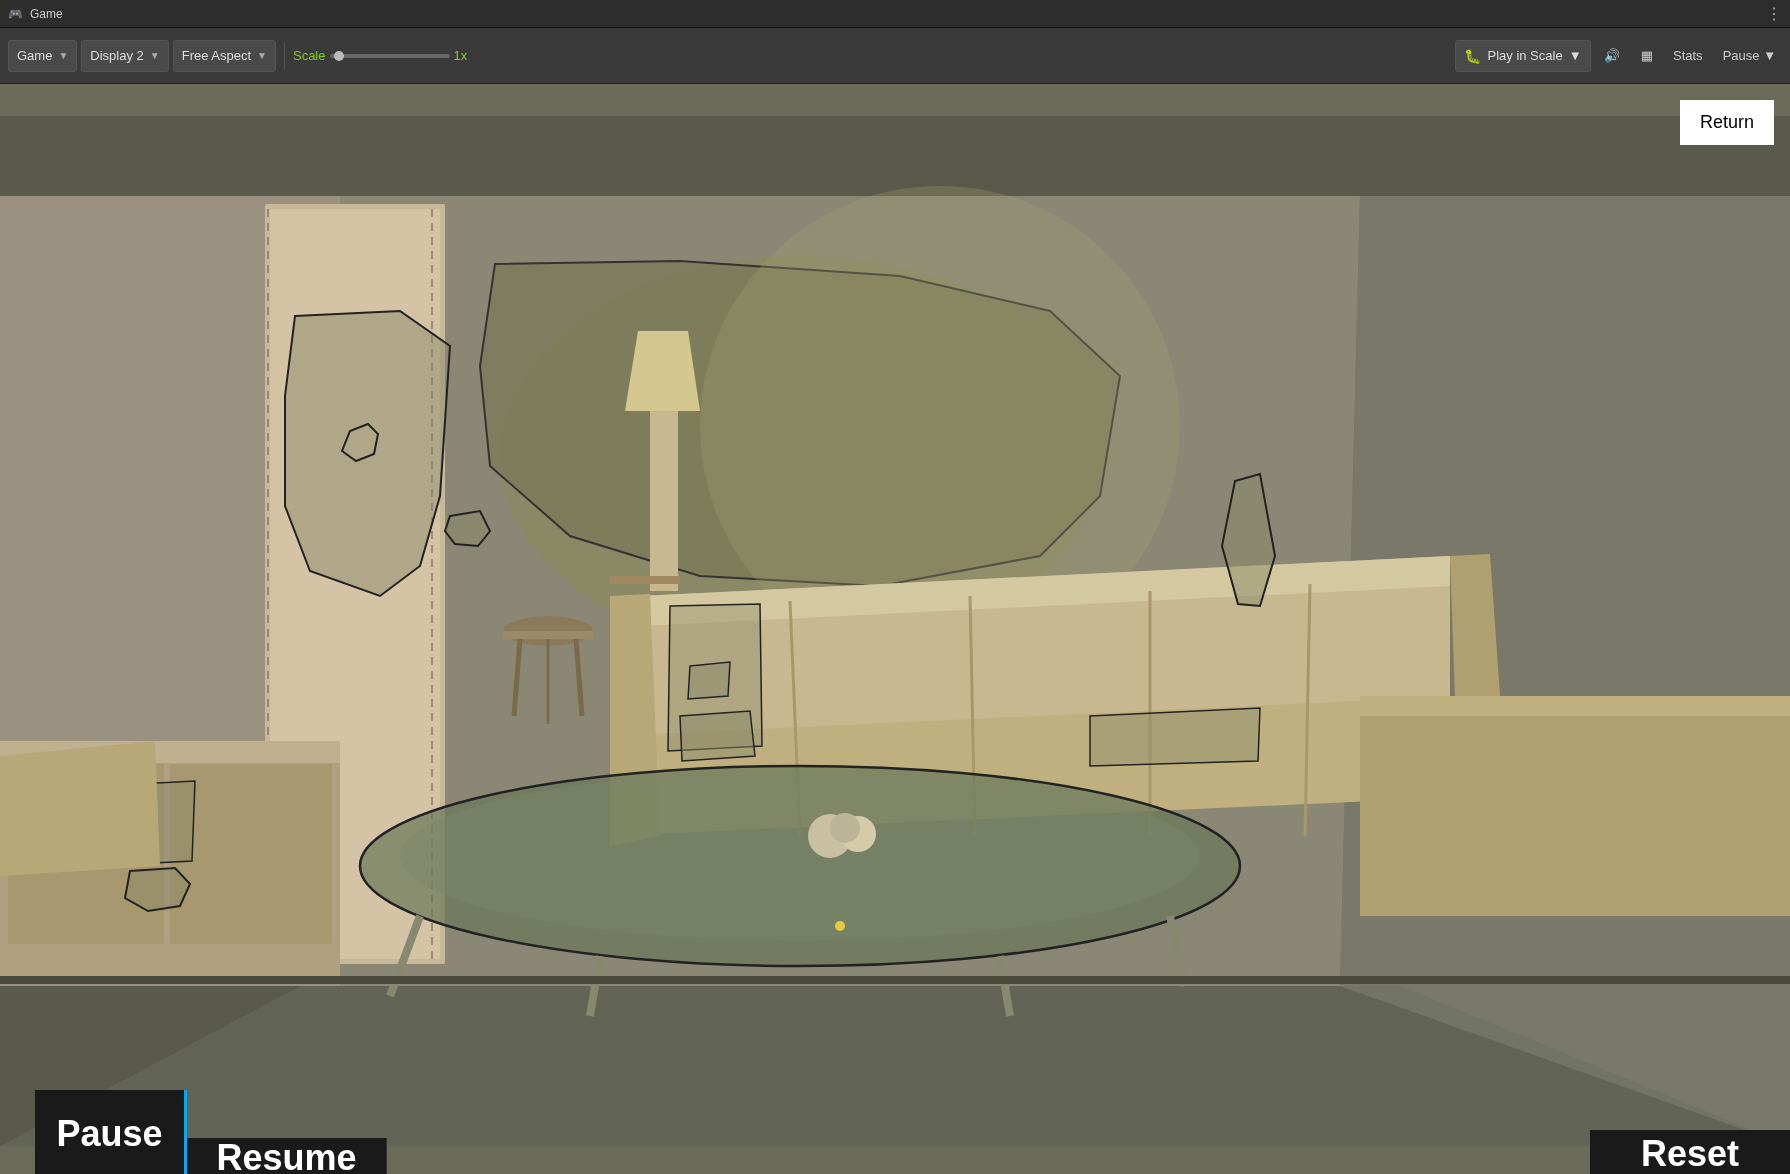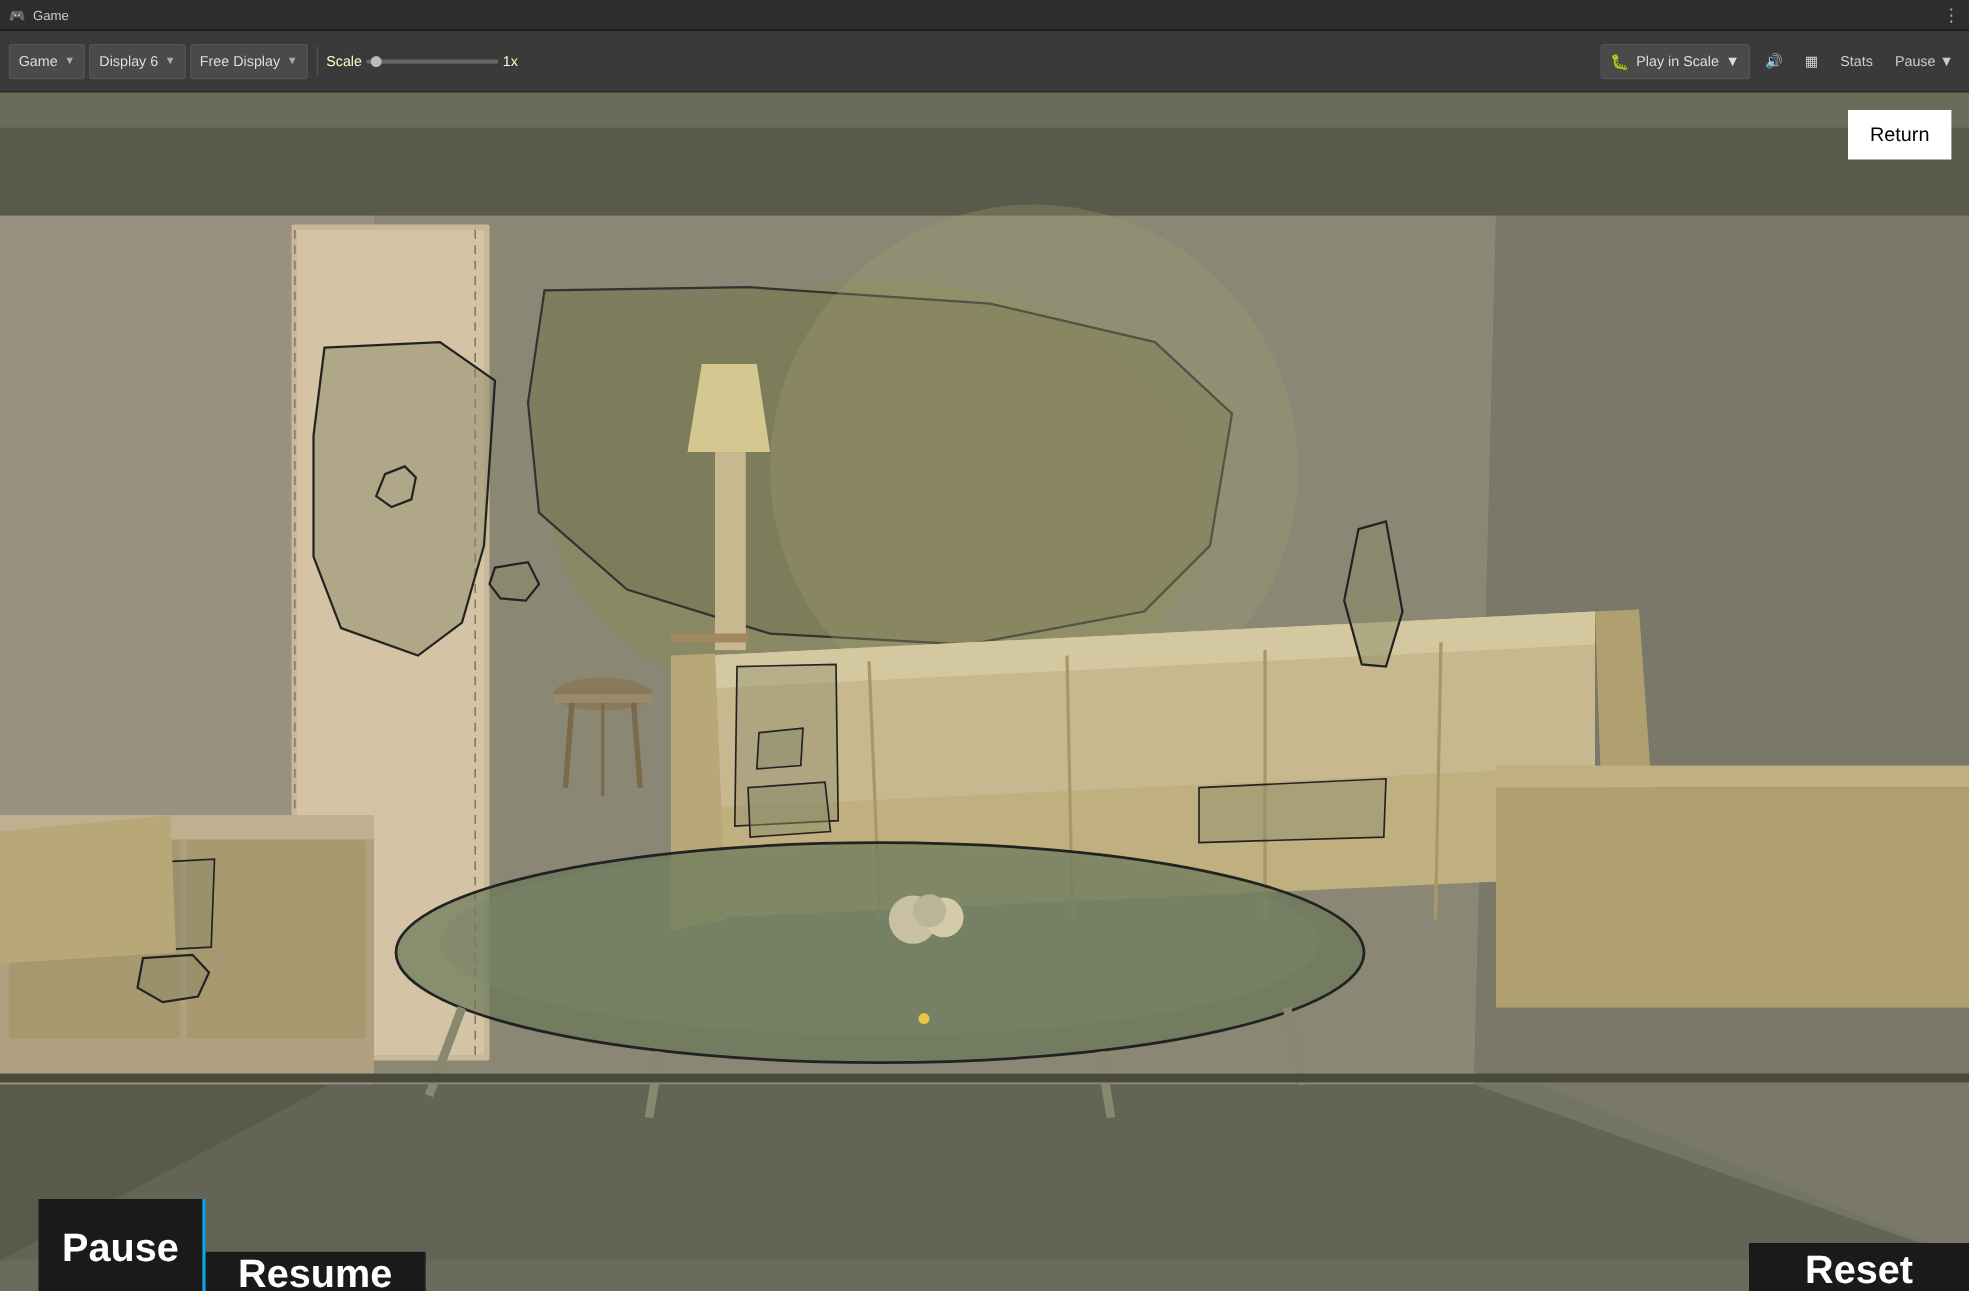--- a/index.html
+++ b/index.html
@@ -71,21 +71,21 @@
     .toolbar-divider {
       width: 1px;
       height: 28px;
       background: #555;
       margin: 0 4px;
     }
     .scale-container {
       display: flex;
       align-items: center;
       gap: 4px;
-      color: #fef9c3;
+      color: #84cc16;
       font-size: 13px;
     }
     .scale-slider {
       width: 120px;
       height: 4px;
       background: #666;
       border-radius: 2px;
       position: relative;
     }
     .scale-slider-thumb {
@@ -206,25 +206,25 @@
   <span class="title-bar-text">Game</span>
   <span class="title-bar-menu">⋮</span>
 </div>
 
 <div class="toolbar">
   <div class="toolbar-select">
     <span>Game</span>
     <span class="arrow">▼</span>
   </div>
   <div class="toolbar-select">
-    <span>Display 6</span>
+    <span>Display 2</span>
     <span class="arrow">▼</span>
   </div>
   <div class="toolbar-select">
-    <span>Free Display</span>
+    <span>Free Aspect</span>
     <span class="arrow">▼</span>
   </div>
   <div class="toolbar-divider"></div>
   <div class="scale-container">
     <span>Scale</span>
     <div class="scale-slider">
       <div class="scale-slider-thumb"></div>
     </div>
     <span>1x</span>
   </div>

